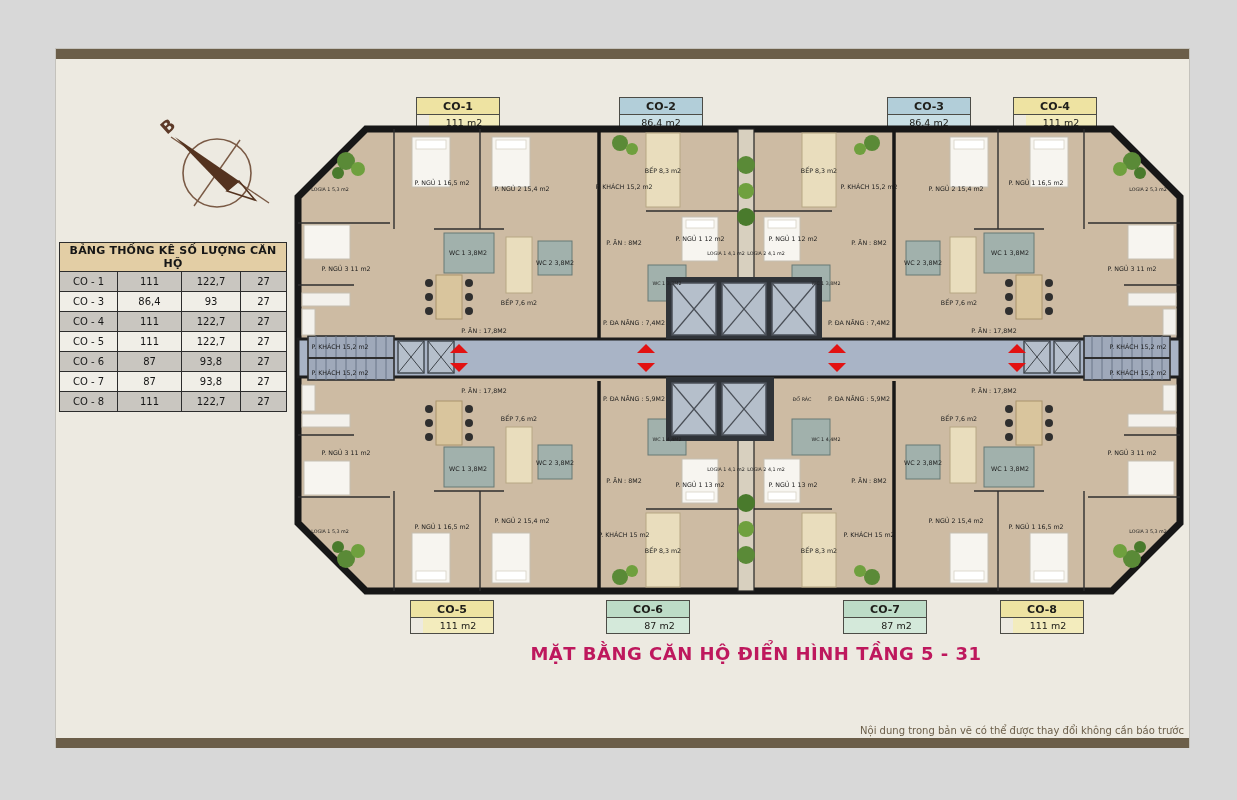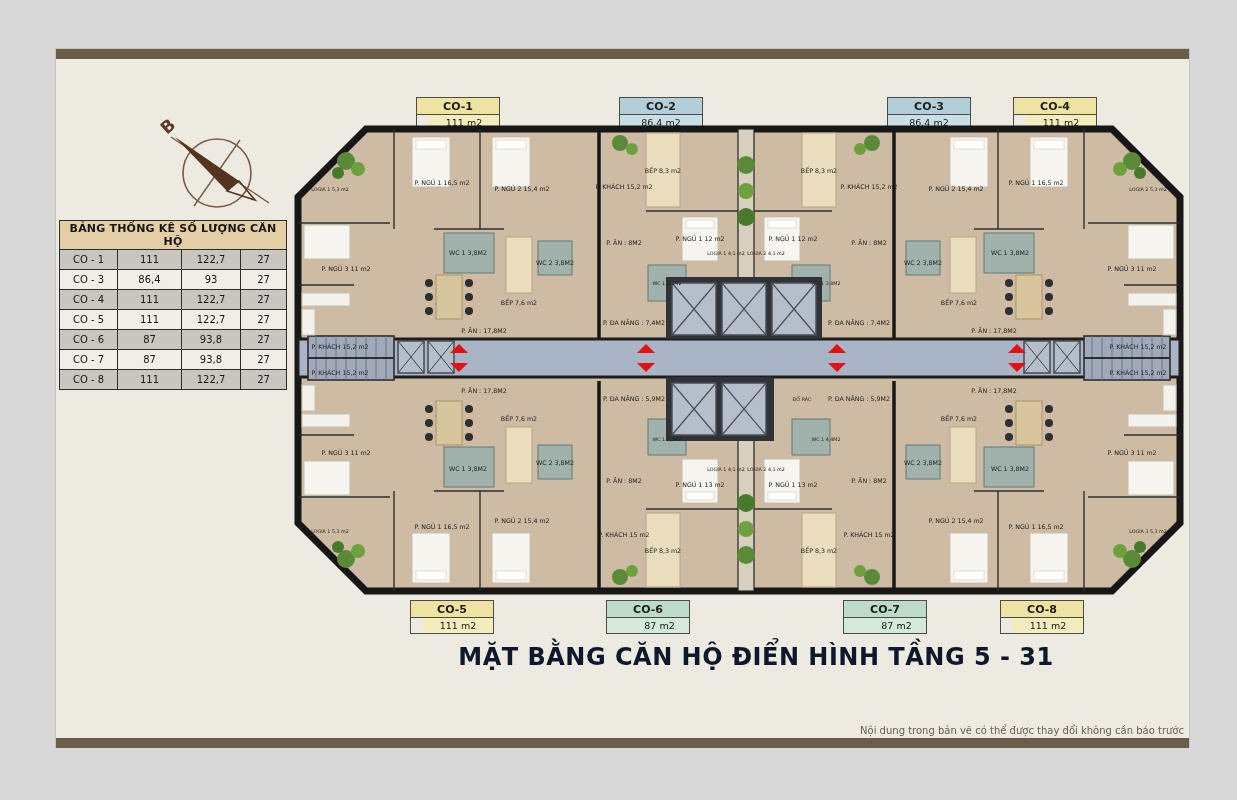--- a/index.html
+++ b/index.html
@@ -9,21 +9,21 @@
   .sheet { position:absolute; left:55px; top:48px; width:1135px; height:700px;
            background:#edeae1; border:1px solid #c4c2bc; }
   .bar { position:absolute; left:0; width:100%; height:10px; background:#6b5e49; }
   .bar.top { top:0; }
   .bar.bottom { top:689px; }
 
   
   .compass { position:absolute; left:93px; top:62px; width:132px; height:118px; }
 
   
-  .stats { position:absolute; left:3px; top:171px; width:227px;
+  .stats { position:absolute; left:3px; top:193px; width:227px;
            border-collapse:collapse; table-layout:fixed;
            font-size:10px; color:#161616; background:#f0eee7; }
   .stats th, .stats td { border:1.5px solid #2c2c2c; text-align:center; vertical-align:middle; padding:1px 1px; }
   .stats .ttl { background:#e3cea5; font-size:11px; font-weight:bold; height:24px; letter-spacing:.2px; }
   .stats .hdr th { font-size:8.6px; font-weight:bold; height:49px; background:#f0eee7; line-height:1.25; }
   .stats tbody td { height:20px; font-size:10px; }
   .stats tbody tr:nth-child(odd) td { background:#c9c6c0; }
   .stats tbody tr:nth-child(even) td { background:#f0eee7; }
 
   
@@ -36,21 +36,21 @@
   .chip { position:absolute; width:84px; border:1.5px solid #4c4c46; text-align:center;
           font-size:11px; color:#20201c; line-height:1; }
   .chip .cname { font-weight:bold; padding:3px 0 2px; border-bottom:1px solid #4c4c46; }
   .chip .carea { font-size:9.5px; padding:3px 0 2px; }
   .chip.yellow .cname { background:#eee3a2; } .chip.yellow .carea { background:#f3ecbd;margin-left:12px; }
   .chip.blue   .cname { background:#b2ced9; } .chip.blue   .carea { background:#c9dfe5; }
   .chip.green  .cname { background:#bddcc7; } .chip.green  .carea { background:#d4e9da;padding-left:23px; }
 
   
   .plan-title { position:absolute; left:320px; top:594px; width:760px; text-align:center;
-                font-size:24px; font-weight:bold; color:#0f172a; letter-spacing:.5px; }
+                font-size:18px; font-weight:bold; color:#be185d; letter-spacing:.5px; }
   .brand { position:absolute; right:4px; top:650px; font-size:32px; font-weight:bold;
            letter-spacing:1px; color:transparent; -webkit-text-stroke:1.3px #3f3f3c;
            font-family:"DejaVu Sans",sans-serif; white-space:nowrap; }
   .disclaimer { position:absolute; right:5px; top:676px; font-size:10px; color:#6b5e49; }
 </style>
 </head>
 <body>
 
 <div class="sheet">
   <div class="bar top"></div>

